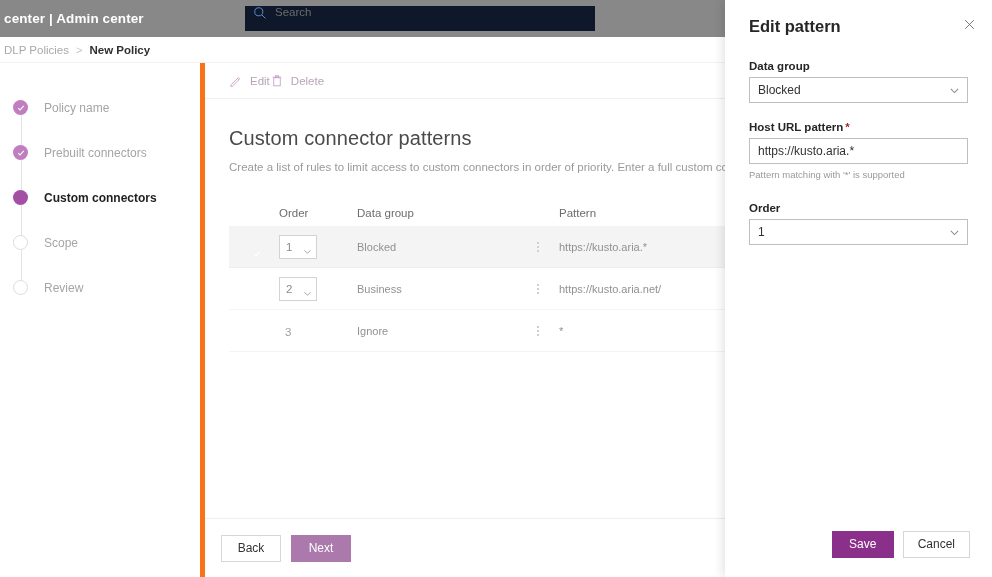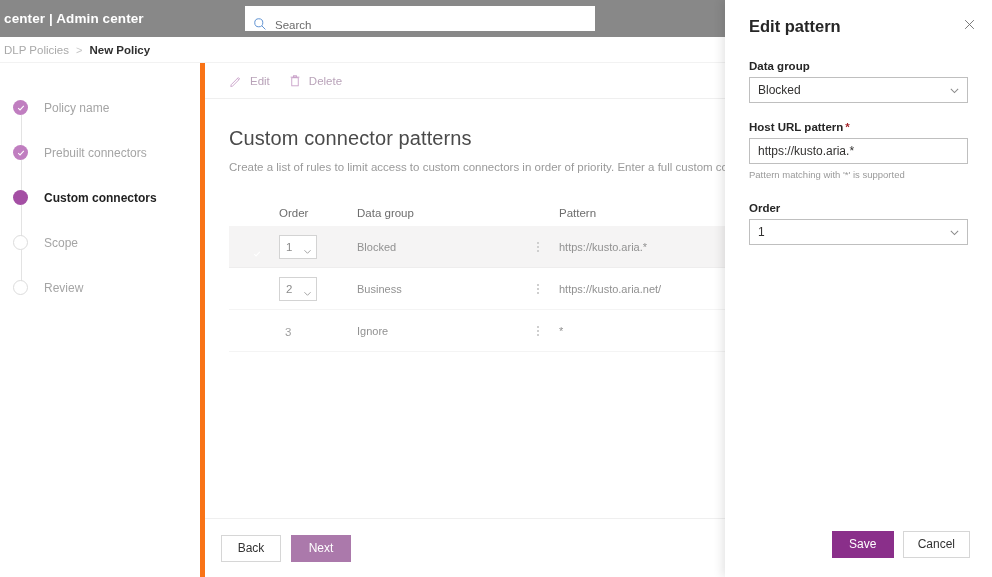--- a/index.html
+++ b/index.html
@@ -15,21 +15,21 @@
   .suite-bar {
     position: absolute; top: 0; left: 0; width: 992px; height: 37px;
     background: #888888; display: flex; align-items: center;
   }
   .suite-title {
     color: #ffffff; font-size: 13.5px; font-weight: 600;
     margin-left: -12px; white-space: nowrap; letter-spacing: .1px;
   }
   .suite-search {
     position: absolute; left: 245px; top: 6px; width: 350px; height: 25px;
-    background: #ffffff; display: flex; align-items: flex-end; padding: 0 8px;
+    background: #0f172a; display: flex; align-items: flex-start; padding: 0 8px;
   }
   .suite-search .mag { width: 14px; height: 14px; flex: 0 0 auto; }
   .suite-search .ph { font-size: 11.5px; color: #6b6b6b; margin-left: 8px; }
 
   
   .breadcrumb {
     position: absolute; top: 37px; left: 0; width: 820px; height: 26px;
     background: #ffffff; display: flex; align-items: center;
     padding-left: 4px; border-bottom: 1px solid #f2f2f2;
   }
@@ -60,21 +60,21 @@
     position: absolute; left: 20.5px; width: 1px; background: #e3e3e3;
   }
 
   
   .main {
     position: absolute; top: 63px; left: 205px; width: 787px; height: 514px;
     background: #ffffff;
   }
   .cmdbar {
     height: 36px; border-bottom: 1px solid #efefef;
-    display: flex; align-items: center; padding-left: 24px; gap: 18px;
+    display: flex; align-items: center; padding-left: 24px; 
   }
   .cmd { display: flex; align-items: center; gap: 7px; cursor: default; }
   .cmd .ci { width: 14px; height: 14px; }
   .cmd .ct { font-size: 11.5px; color: #b9a3b9; }
 
   .body-pad { padding: 28px 0 0 24px; }
   .h1 { font-size: 20px; color: #4a4a4a; font-weight: 400; letter-spacing: .1px; }
   .desc {
     margin-top: 9px; font-size: 11.5px; color: #9a9a9a; line-height: 17px;
     width: 700px;

